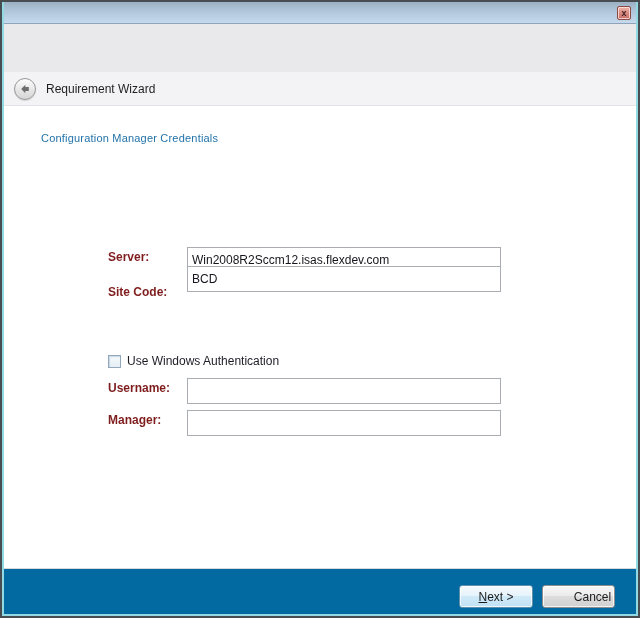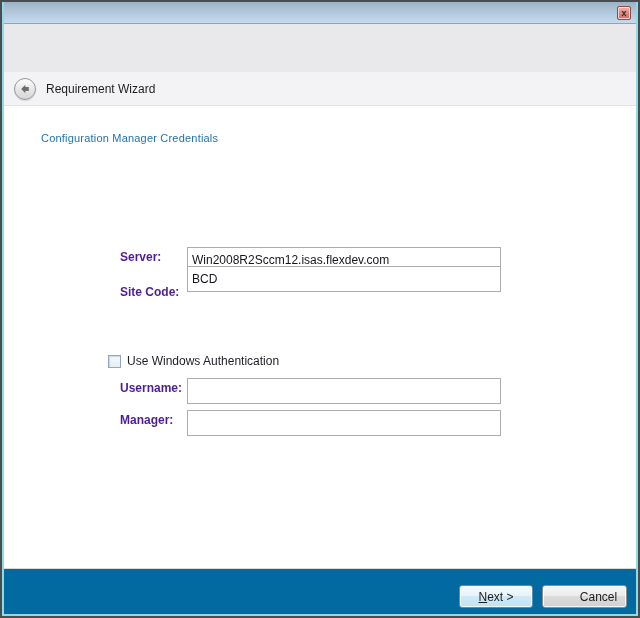--- a/index.html
+++ b/index.html
@@ -68,22 +68,22 @@
     flex:1 1 auto;
     background:#ffffff;
   }
   .page-title {
     position:absolute; left:37px; top:26px;
     font-size:11px; font-weight:normal;
     letter-spacing:.2px;
   }
 
   .field-label {
-    position:absolute; left:116px;
-    font-size:12px; font-weight:bold; color:#4c1d95;
+    position:absolute; left:104px;
+    font-size:12px; font-weight:bold; color:#7f1d1d;
     line-height:14px;
   }
   .text-input {
     position:absolute; left:183px;
     width:314px; height:26px;
     border:1px solid #a9adb2;
     background:#ffffff;
     font-family:"Liberation Sans", sans-serif;
     font-size:12px; color:#15151d;
     padding:1px 4px;
@@ -132,21 +132,21 @@
     font-size:12px; color:#1c1c1c;
     background:linear-gradient(#f7f7f7, #ececec 45%, #dcdcdc 50%, #d1d1d1);
     box-shadow:inset 0 0 0 1px rgba(255,255,255,.75);
     cursor:pointer;
   }
   .btn-next {
     left:455px; width:74px;
     border-color:#5c90ad;
     background:linear-gradient(#f3fafd, #e7f4fb 45%, #d0e9f7 50%, #c0e2f5);
   }
-  .btn-cancel { left:538px; width:85px;padding-left:28px; }
+  .btn-cancel { left:538px; width:73px;padding-left:28px; }
   .mnemonic { text-decoration:underline; }
 </style>
 </head>
 <body>
 
 <div class="window">
   <div class="frame">
 
     <div class="titlebar">
       <button class="close-btn">x</button>

